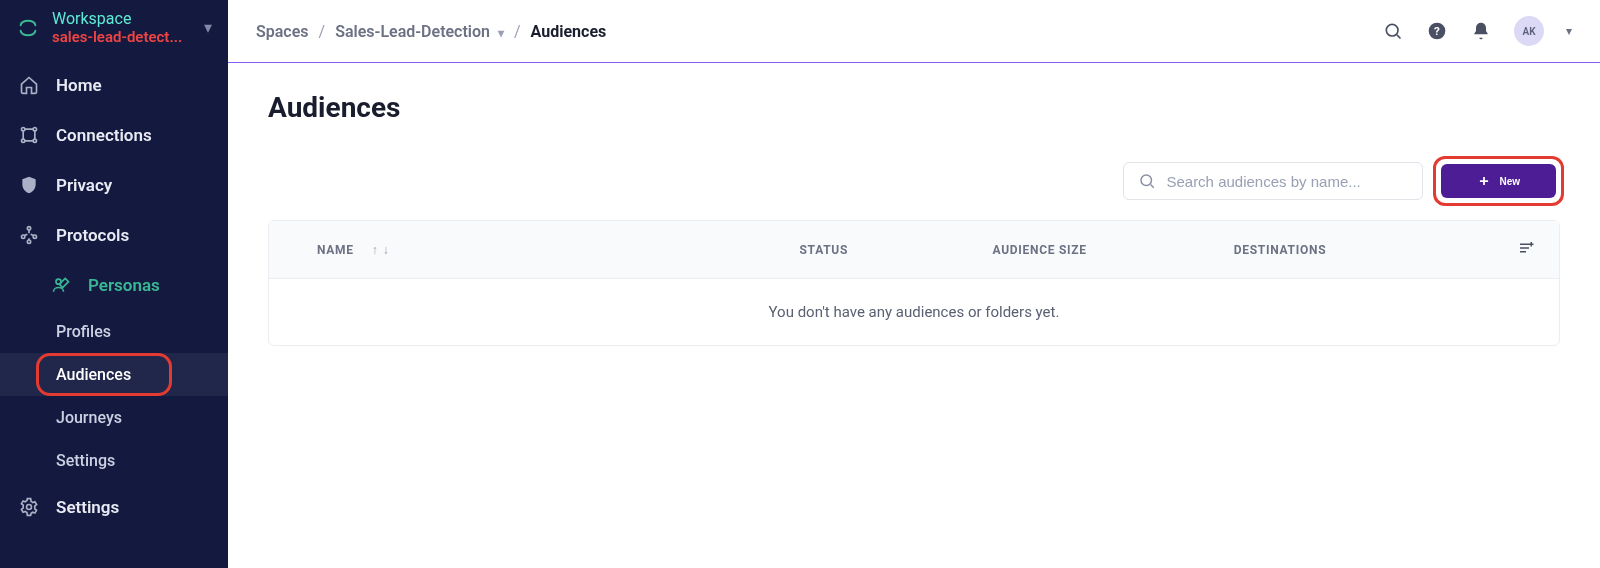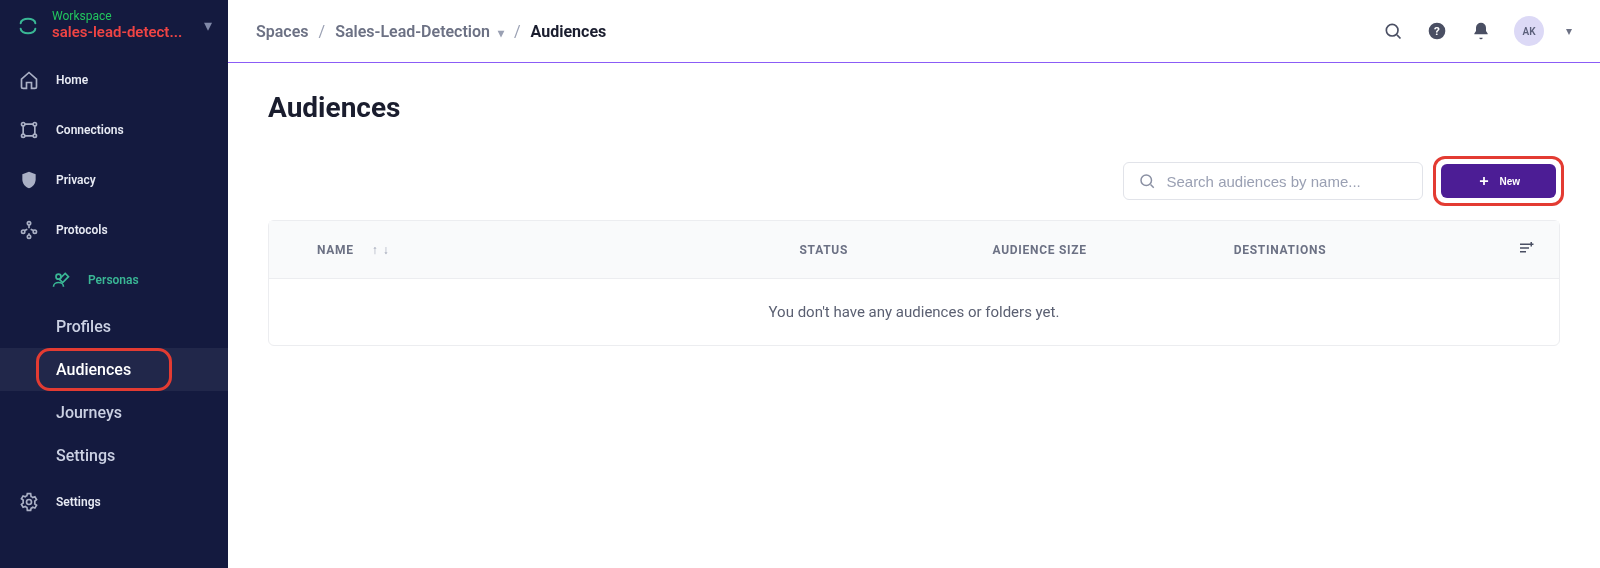--- a/index.html
+++ b/index.html
@@ -26,29 +26,29 @@
     display: flex;
     align-items: center;
     gap: 12px;
     padding: 10px 16px 14px 16px;
   }
   .workspace-logo {
     width: 24px; height: 24px;
     display: flex; align-items: center; justify-content: center;
   }
   .workspace-text { flex:1; overflow: hidden; }
-  .workspace-label { font-size: 12px; color: #22c55e; line-height: 1.1; }
+  .workspace-label { font-size: 16px; color: #5eead4; line-height: 1.1; }
   .workspace-name { font-size: 15px; font-weight: 600; color: #ef4444; white-space: nowrap; overflow: hidden; text-overflow: ellipsis; }
   .ws-caret { color: #8089a8; }
 
   .nav-item {
     display: flex; align-items: center;
     gap: 16px;
     padding: 14px 18px;
-    font-size: 12px;
+    font-size: 17px;
     font-weight: 600;
     color: #e8ebf4;
     cursor: pointer;
   }
   .nav-item .nav-icon { width: 22px; height: 22px; display:flex; align-items:center; justify-content:center; color:#aab0c5; }
   .nav-item.active { color: #3ab795; margin-left: 32px; }
   .nav-item.active .nav-icon { color:#3ab795; }
 
   .subnav { display:flex; flex-direction:column; }
   .subnav-item {

